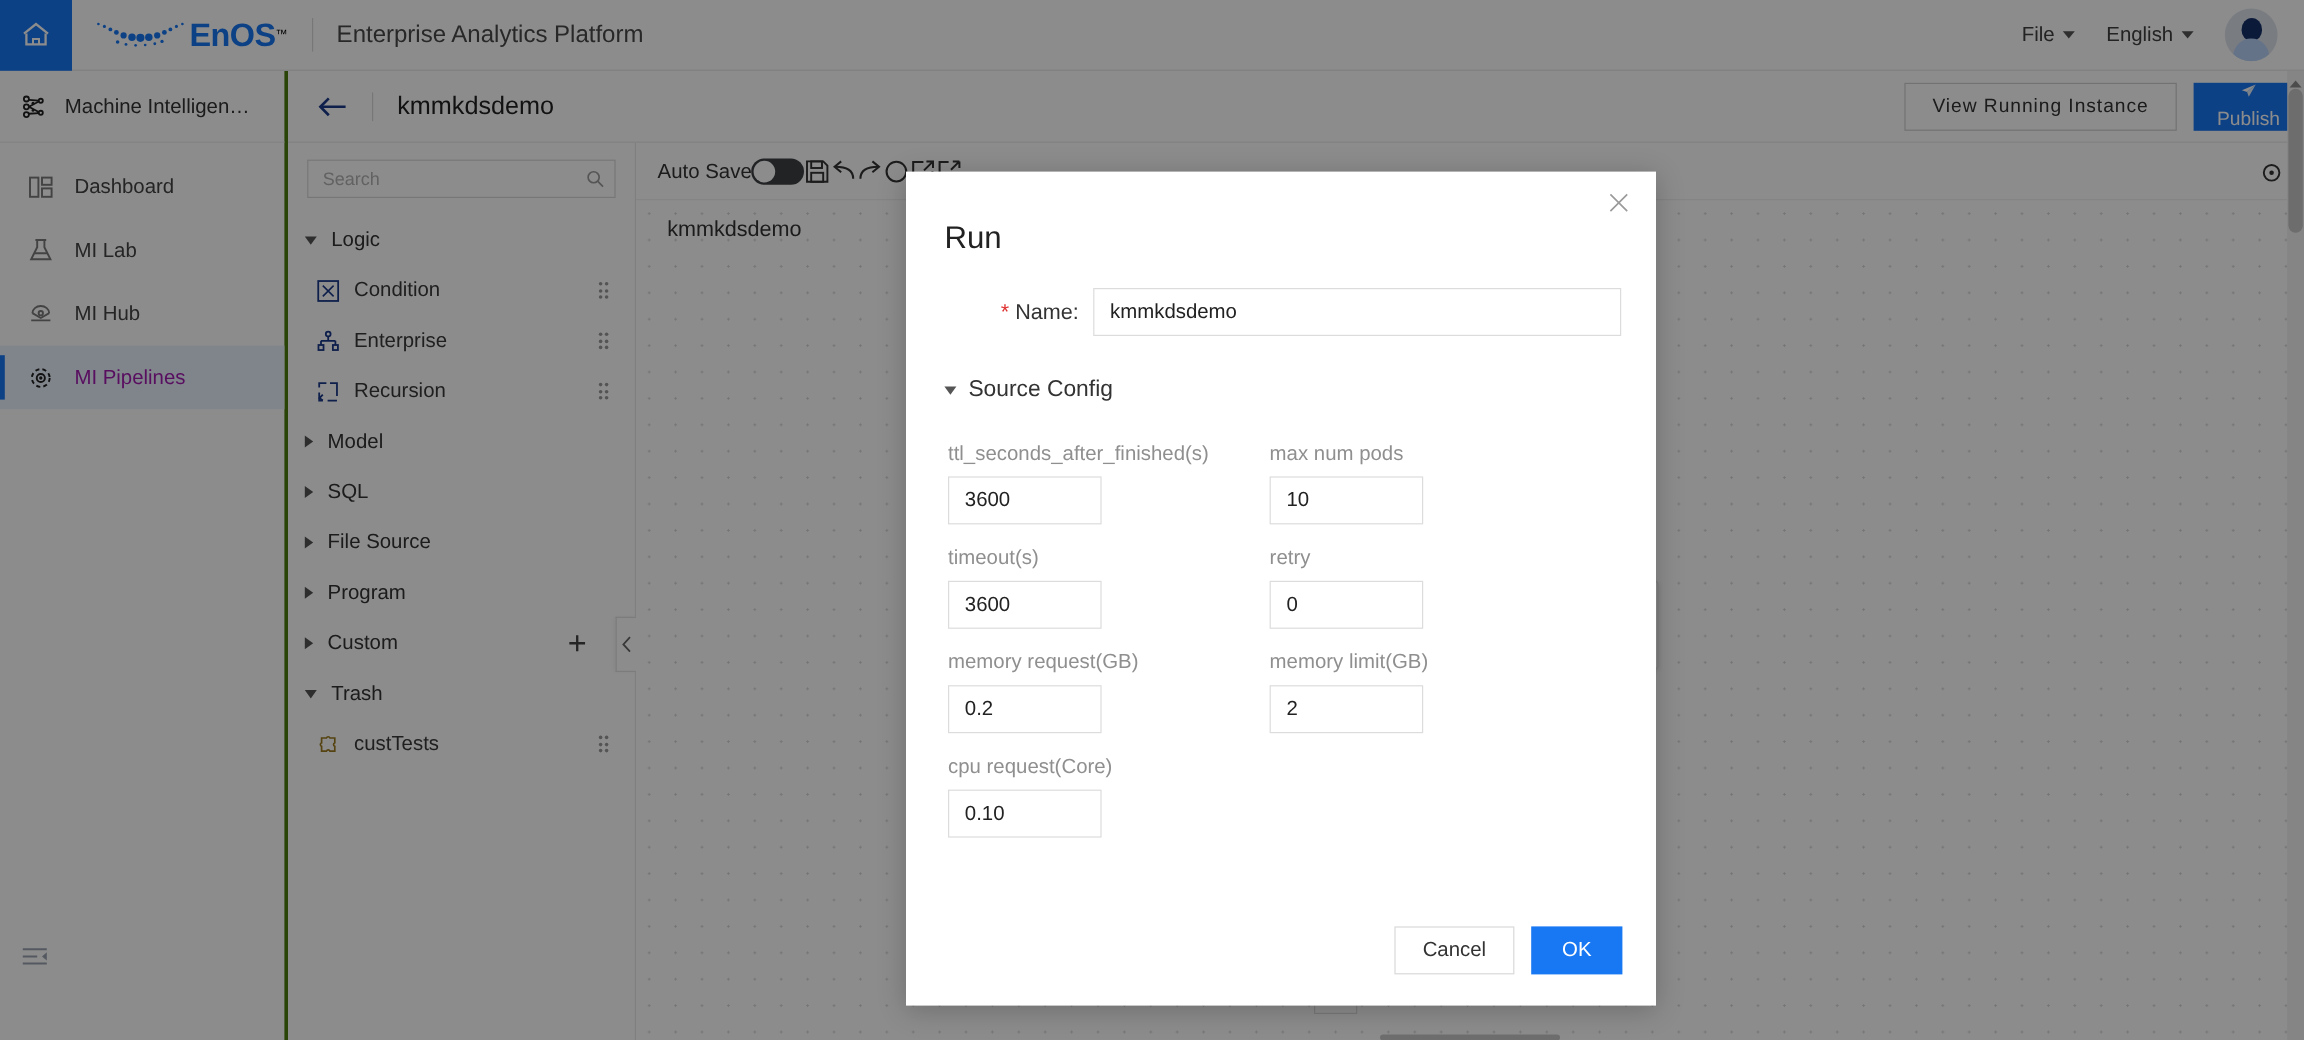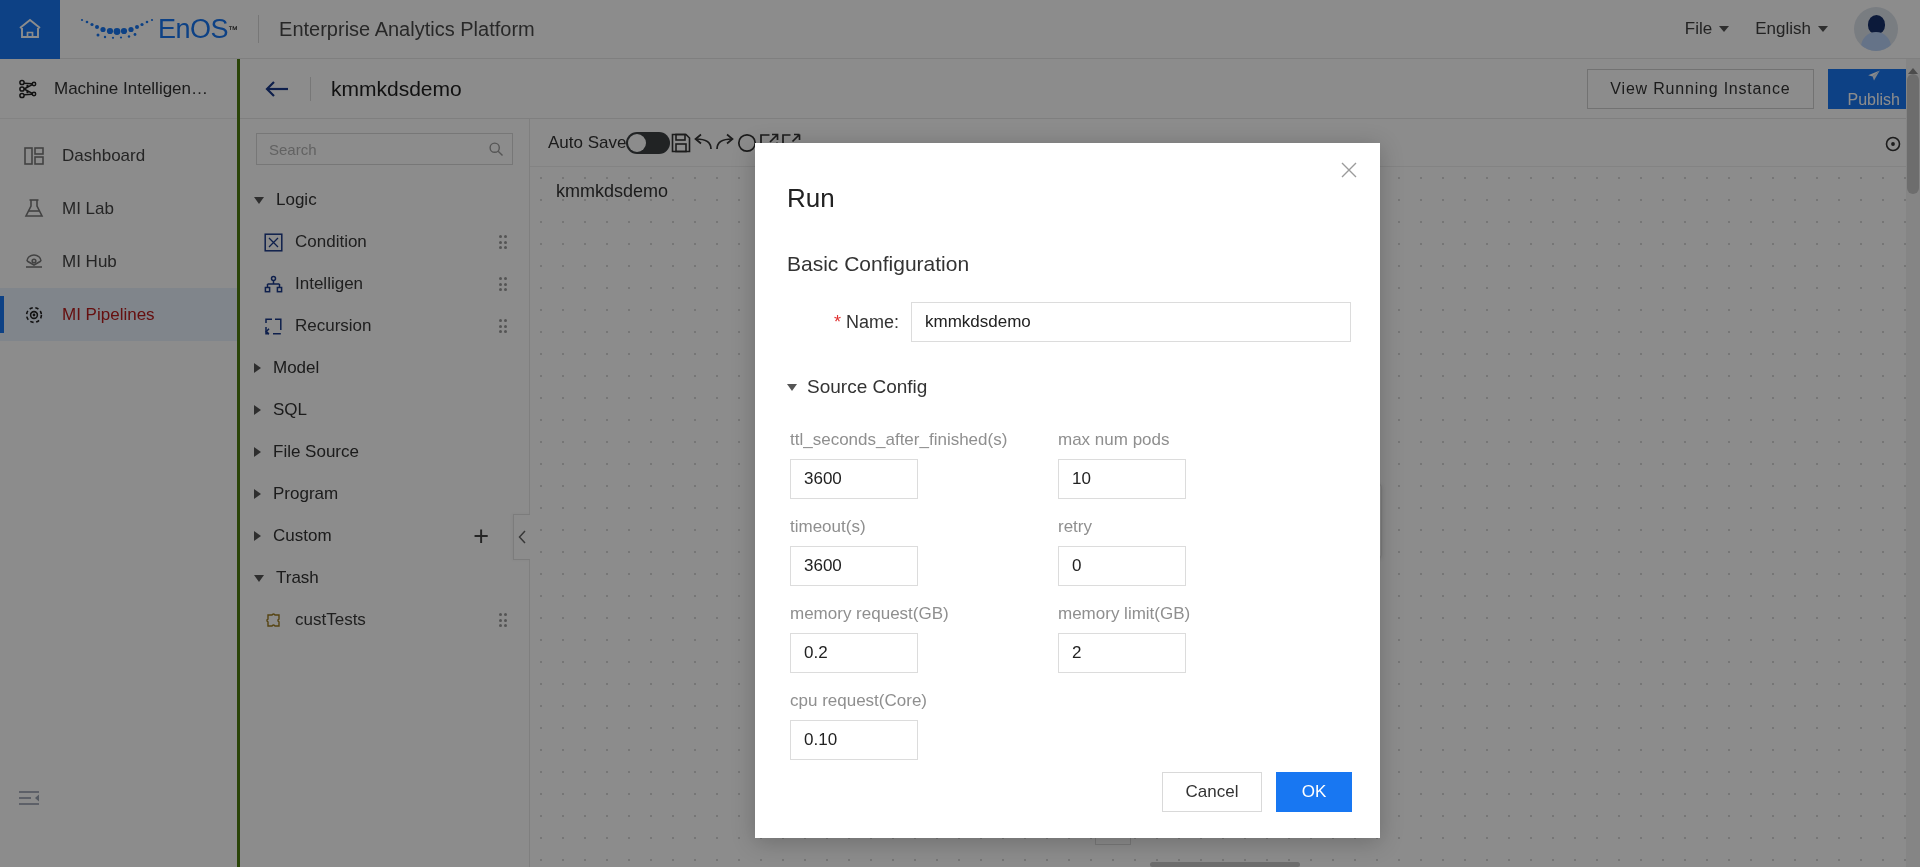--- a/index.html
+++ b/index.html
@@ -18,21 +18,21 @@
   }
   .home-tile {
     width: 60px; height: 59px; background: #1877f2;
     display: flex; align-items: center; justify-content: center; flex: none;
   }
   .logo-block {
     display: flex; align-items: center; height: 59px; padding-left: 18px; flex: none;
   }
   .enos-swoosh { width: 78px; height: 26px; flex: none; }
   .enos-word {
-    font-size: 27px; font-weight: normal; color: #1877f2; letter-spacing: -0.5px;
+    font-size: 27px; font-weight: bold; color: #1877f2; letter-spacing: -0.5px;
     margin-left: 2px; line-height: 1;
   }
   .enos-tm { font-size: 10px; vertical-align: super; }
   .vdiv { width: 1px; height: 28px; background: #d9d9d9; margin: 0 20px; flex: none; }
   .platform-title { font-size: 20px; color: #4a4a4a; white-space: nowrap; }
   .topbar-right {
     margin-left: auto; display: flex; align-items: center; gap: 26px; padding-right: 22px;
   }
   .hdr-menu {
     font-size: 17px; color: #404040; display: flex; align-items: center; gap: 7px;
@@ -65,21 +65,21 @@
     border-bottom: 1px solid #eee; cursor: pointer;
   }
   .sb-product .label {
     font-size: 17px; color: #333; white-space: nowrap; overflow: hidden; text-overflow: ellipsis;
   }
   .sb-list { padding-top: 10px; }
   .sb-item {
     height: 53px; display: flex; align-items: center; gap: 16px; padding-left: 22px;
     cursor: pointer; position: relative; color: #444; font-size: 17px;
   }
-  .sb-item.active { background: #eaf2fe; color: #b91c1c; }
+  .sb-item.active { background: #eaf2fe; color: #a21caf; }
   .sb-item.active::before {
     content: ""; position: absolute; left: 0; top: 8px; bottom: 8px; width: 4px; background: #1877f2;
   }
   .sb-icon { width: 24px; height: 24px; flex: none; display: block; }
   .sb-bottom { position: absolute; left: 18px; bottom: 56px; cursor: pointer; }
 
   
   .main { position: absolute; top: 59px; left: 240px; width: 1680px; height: 808px; background: #fff; }
 
   .sub-header {
@@ -458,21 +458,21 @@
 
           <div class="tree-leaf">
             <svg width="19" height="19" viewBox="0 0 19 19">
               <g fill="none" stroke="#1b3a8a" stroke-width="1.5">
                 <circle cx="9.5" cy="3.4" r="2"></circle>
                 <path d="M9.5 5.4 L9.5 9 M3.5 9 L15.5 9 M3.5 9 L3.5 12.5 M15.5 9 L15.5 12.5"></path>
                 <rect x="1.4" y="12.5" width="4.2" height="4.2"></rect>
                 <rect x="13.4" y="12.5" width="4.2" height="4.2"></rect>
               </g>
             </svg>
-            <span>Intelligen</span>
+            <span>Enterprise</span>
             <span class="drag-dots">
               <i></i>
                 <i></i>
                 <i></i>
                 <i></i>
                 <i></i>
                 <i></i>
             </span>
           </div>
 
@@ -648,21 +648,20 @@
   <div class="overlay"></div>
 
   <div class="modal">
     <span class="modal-close">
       <svg width="18" height="18" viewBox="0 0 18 18">
         <path d="M2 2 L16 16 M16 2 L2 16" stroke="#9b9b9b" stroke-width="1.4" fill="none"></path>
       </svg>
     </span>
 
     <div class="modal-title">Run</div>
-    <div class="modal-section">Basic Configuration</div>
 
     <div class="name-row">
       <span class="name-label">
         <span class="req-star">*</span><span>Name:</span>
       </span>
       <input class="txt-input name-input" type="text" value="kmmkdsdemo" style="">
     </div>
 
     <div class="adv-toggle">
       <span class="tri"></span>

